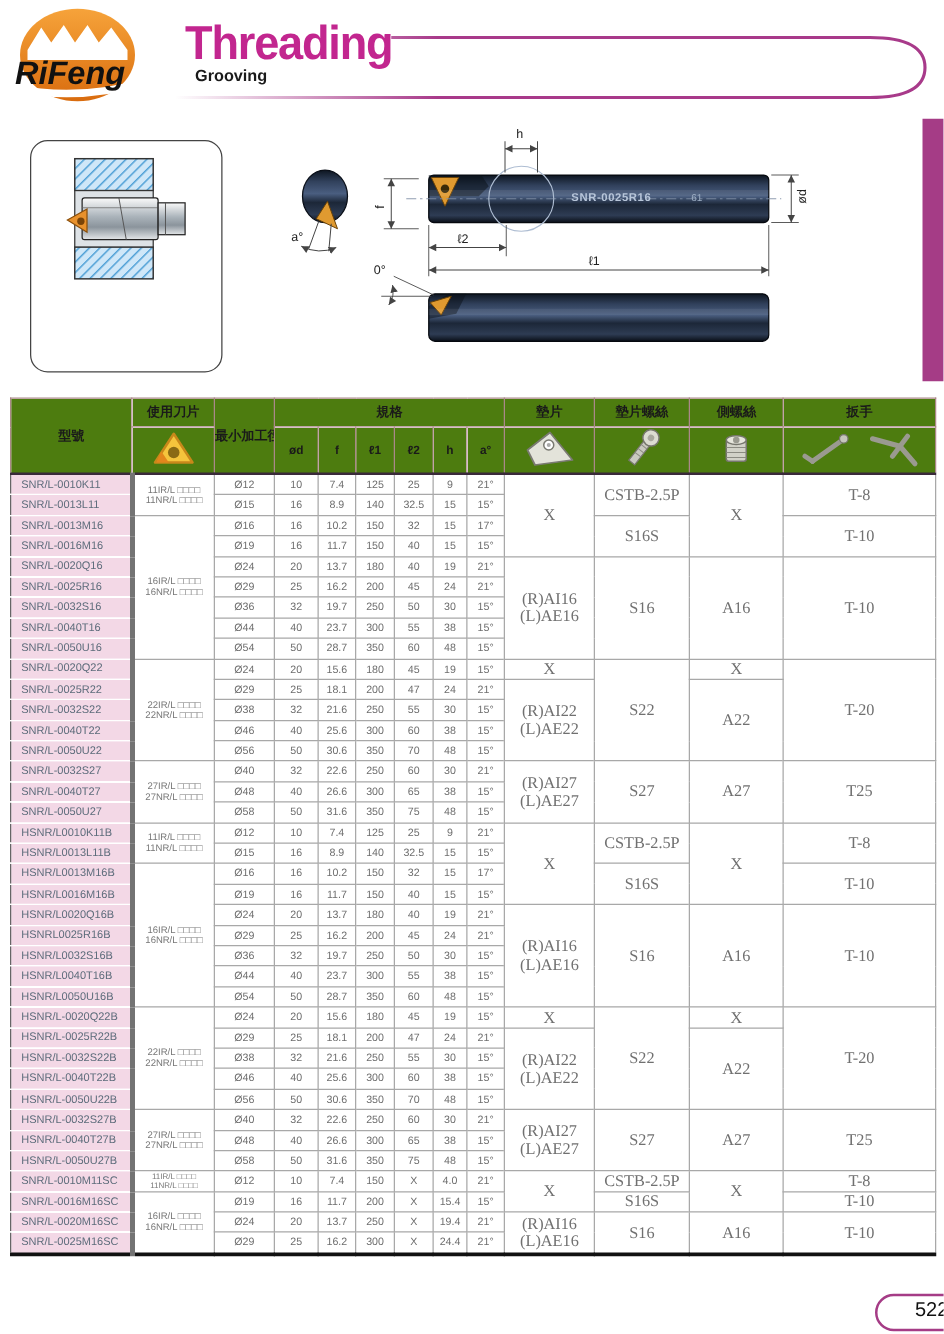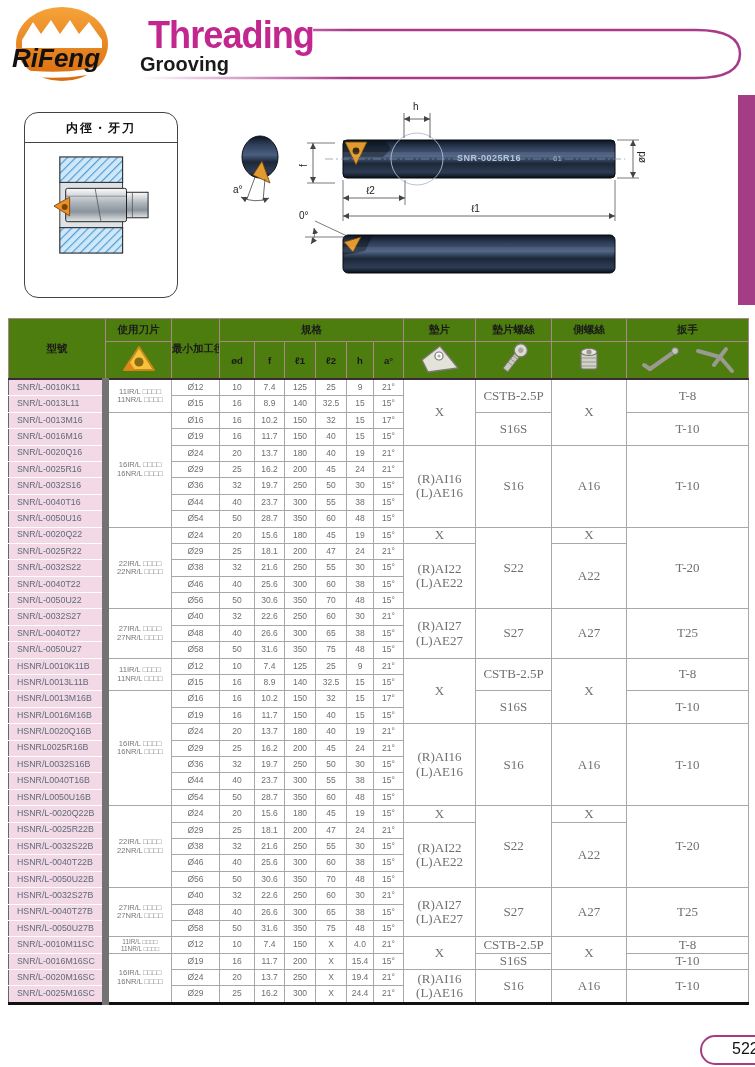--- a/index.html
+++ b/index.html
@@ -3,21 +3,21 @@
 <meta charset="utf-8">
 <style>
   html,body{margin:0;padding:0;background:#fff;}
   #page{position:relative;width:755px;height:1067px;background:#fff;overflow:hidden;
         font-family:"Liberation Sans",sans-serif;}
   
   #logo{position:absolute;left:6px;top:4px;width:128px;height:82px;}
   #hdr-outline{position:absolute;left:128px;top:24px;width:620px;height:60px;}
   #title{position:absolute;left:148px;top:14px;font-size:38px;font-weight:bold;
          color:#c2268f;letter-spacing:-1px;transform:scaleX(.95);transform-origin:left;}
-  #subtitle{position:absolute;left:140px;top:53px;font-size:20px;font-weight:bold;color:#1a1a1a;}
+  #subtitle{position:absolute;left:156px;top:53px;font-size:13px;font-weight:bold;color:#1a1a1a;}
   #title-cn{position:absolute;left:388px;top:20px;font-size:34px;font-weight:bold;
             color:#111;letter-spacing:7px;}
   #side-tab{position:absolute;right:0;top:95px;width:17px;height:210px;background:#a53c86;}
   
   #pbox{position:absolute;left:24px;top:112px;width:152px;height:184px;border:1.5px solid #444;
         border-radius:14px;background:#fff;}
   #pbox .cat{display:block;text-align:center;font-size:12px;font-weight:bold;color:#111;
              letter-spacing:2px;padding-top:7px;padding-bottom:5px;border-bottom:1px solid #444;}
   #pbox .mod{display:block;text-align:center;font-size:23px;color:#222;letter-spacing:1px;
              padding:3px 0 4px 0;border-bottom:1px solid #444;}
@@ -31,21 +31,21 @@
   th,td{padding:0;margin:0;overflow:hidden;white-space:nowrap;}
   thead th{background:#4d7c0f;color:#1a1a1a;border:1px solid #a88;font-weight:bold;}
   thead tr.h1 th{height:22px;font-size:10.5px;}
   thead tr.h2 th{height:36px;font-size:9.5px;}
   thead th.min{font-size:9px;}
   thead{border-bottom:2px solid #3a2a3a;}
   tbody td{height:15.4px;border:1px solid #a8a8a8;font-size:8.5px;color:#6e6e6e;
            text-align:center;line-height:1.1;}
   tbody td.model{background:#f3d8e6;color:#5d6c7b;text-align:left;padding-left:8px;
                  font-size:8.8px;border-top:1px solid #fff;border-bottom:1px solid #fff;
-                 border-left:none;border-right:7px solid #737373;}
+                 border-left:none;border-right:4px solid #737373;}
   tbody td.insert{font-size:7.6px;color:#777;}
   tbody td.insert.small{font-size:6.4px;}
   tbody td.mg{font-size:13px;color:#707070;font-family:Liberation Serif, serif;}
   tbody tr.gt td{border-top:1.6px solid #787878;}
   tbody tr.gt td.model{border-top:1px solid #fff;}
   
   #pagenum{position:absolute;left:700px;top:1035px;width:72px;height:26px;border:2.5px solid #a53c86;
            border-radius:15px;background:#fff;}
   #pagenum span{position:absolute;left:30px;top:3px;font-size:16px;color:#111;}
 </style>
@@ -77,21 +77,20 @@
     </defs>
     <path d="M185,6 L568,6 Q612,6 612,30 Q612,54 568,54 L12,54" fill="none" stroke="url(#pg)" stroke-width="2.5"></path>
   </svg>
 
   <div id="title">Threading</div>
   <div id="subtitle">Grooving</div>
 
   <div id="side-tab"></div>
 
   <div id="pbox">
-    <span class="cat">内徑・牙刀</span>
     <svg width="118" height="102" viewBox="0 0 116 104">
       <defs>
         <pattern id="hb" width="6" height="6" patternTransform="rotate(45)" patternUnits="userSpaceOnUse">
           <rect width="6" height="6" fill="#cfe7f8"></rect>
           <line x1="0" y1="0" x2="0" y2="6" stroke="#4d9fd6" stroke-width="2.4"></line>
         </pattern>
         <linearGradient id="cyl" x1="0" y1="0" x2="0" y2="1">
           <stop offset="0" stop-color="#fafafa"></stop>
             <stop offset="0.45" stop-color="#aab3ba"></stop>
           <stop offset="0.7" stop-color="#8b949c"></stop>

